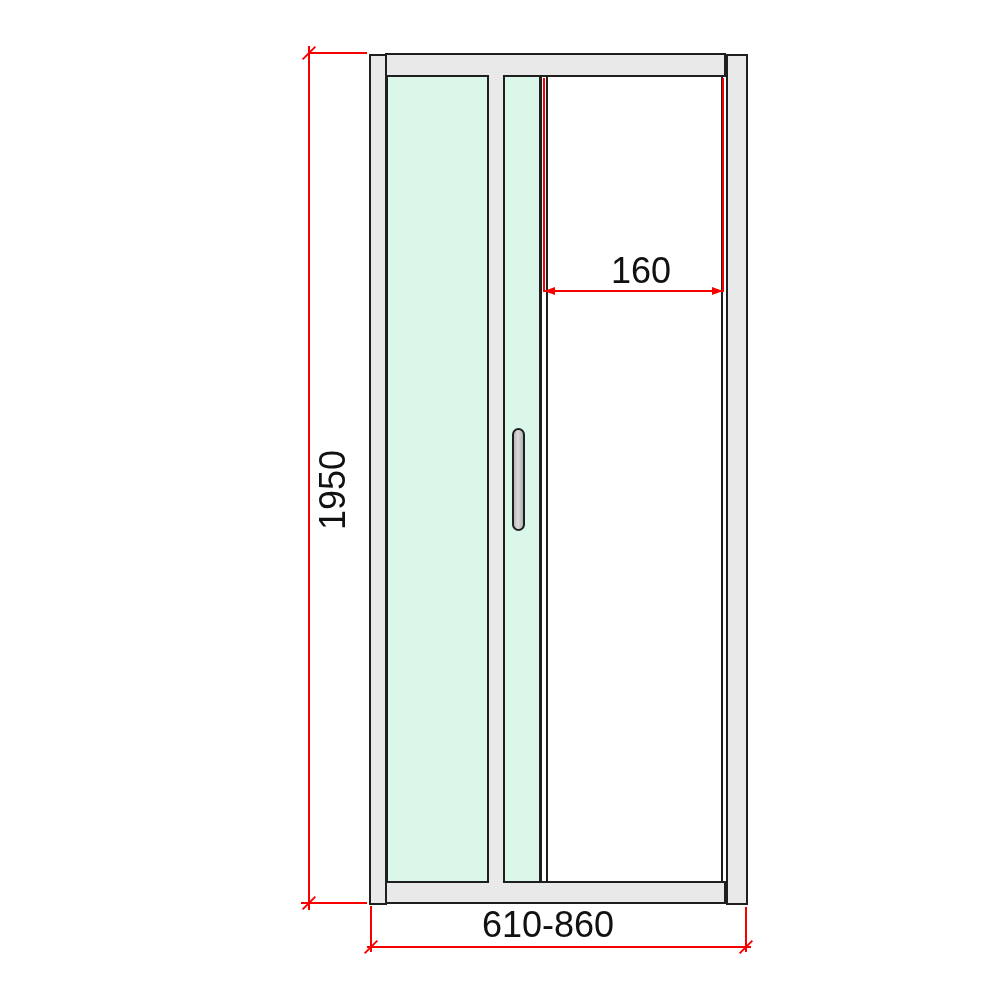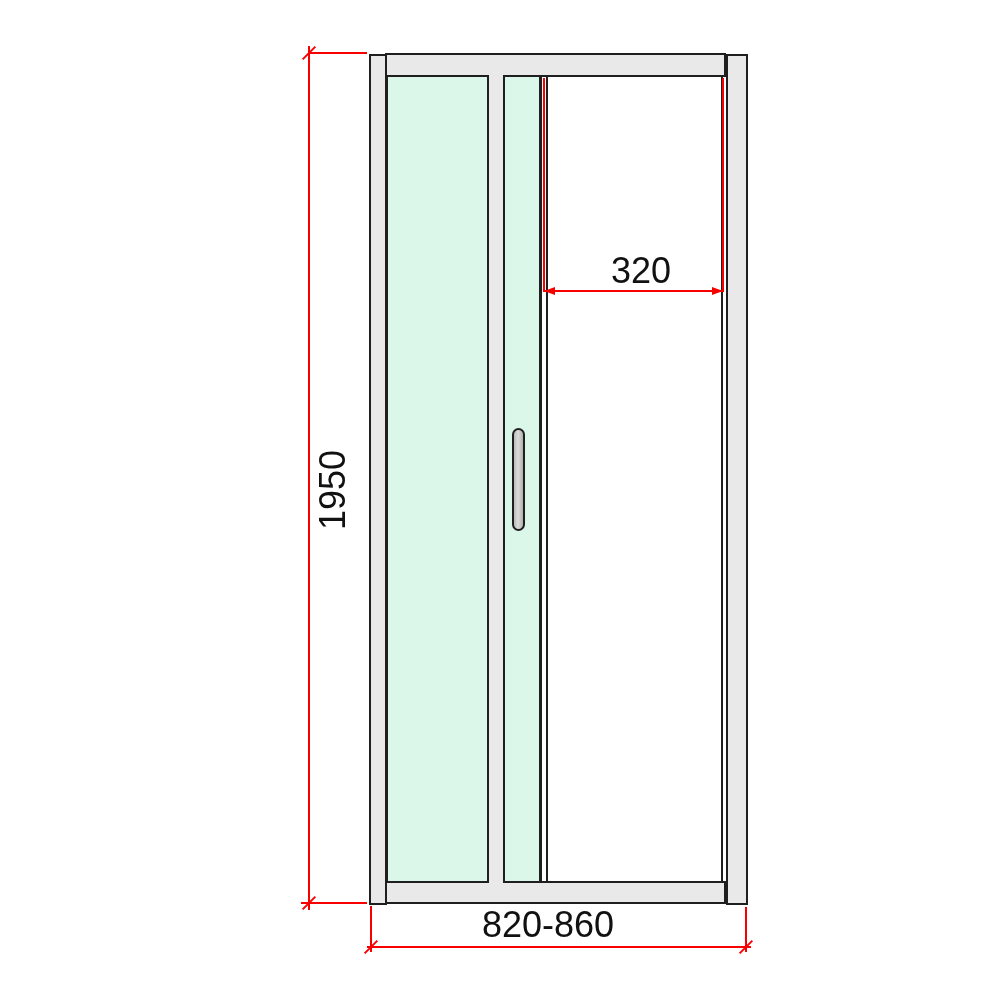--- a/index.html
+++ b/index.html
@@ -103,25 +103,25 @@
     <div class="abs tick" style="left:300px; top:902px;"></div>
     <div class="dim-label vertical" style="left:333px; top:490px;">1950</div>
   </div>
 
   <div>
     <div class="abs dim" style="left:543px; top:78px; width:2px; height:214px;"></div>
     <div class="abs dim" style="left:722px; top:78px; width:2px; height:214px;"></div>
     <div class="abs dim" style="left:543px; top:290px; width:181px; height:2px;"></div>
     <div class="abs arrow-left" style="left:544px; top:287px;"></div>
     <div class="abs arrow-right" style="left:712px; top:287px;"></div>
-    <div class="dim-label" style="left:641px; top:271px;">320</div>
+    <div class="dim-label" style="left:641px; top:271px;">160</div>
   </div>
 
   <div>
     <div class="abs dim" style="left:370px; top:906px; width:2px; height:46px;"></div>
     <div class="abs dim" style="left:745px; top:907px; width:2px; height:45px;"></div>
     <div class="abs dim" style="left:367px; top:946px; width:384px; height:2px;"></div>
     <div class="abs tick" style="left:362px; top:946px;"></div>
     <div class="abs tick" style="left:737px; top:946px;"></div>
-    <div class="dim-label" style="left:548px; top:925px;">820-860</div>
+    <div class="dim-label" style="left:548px; top:925px;">610-860</div>
   </div>
 
 </div>
 
 </body></html>

